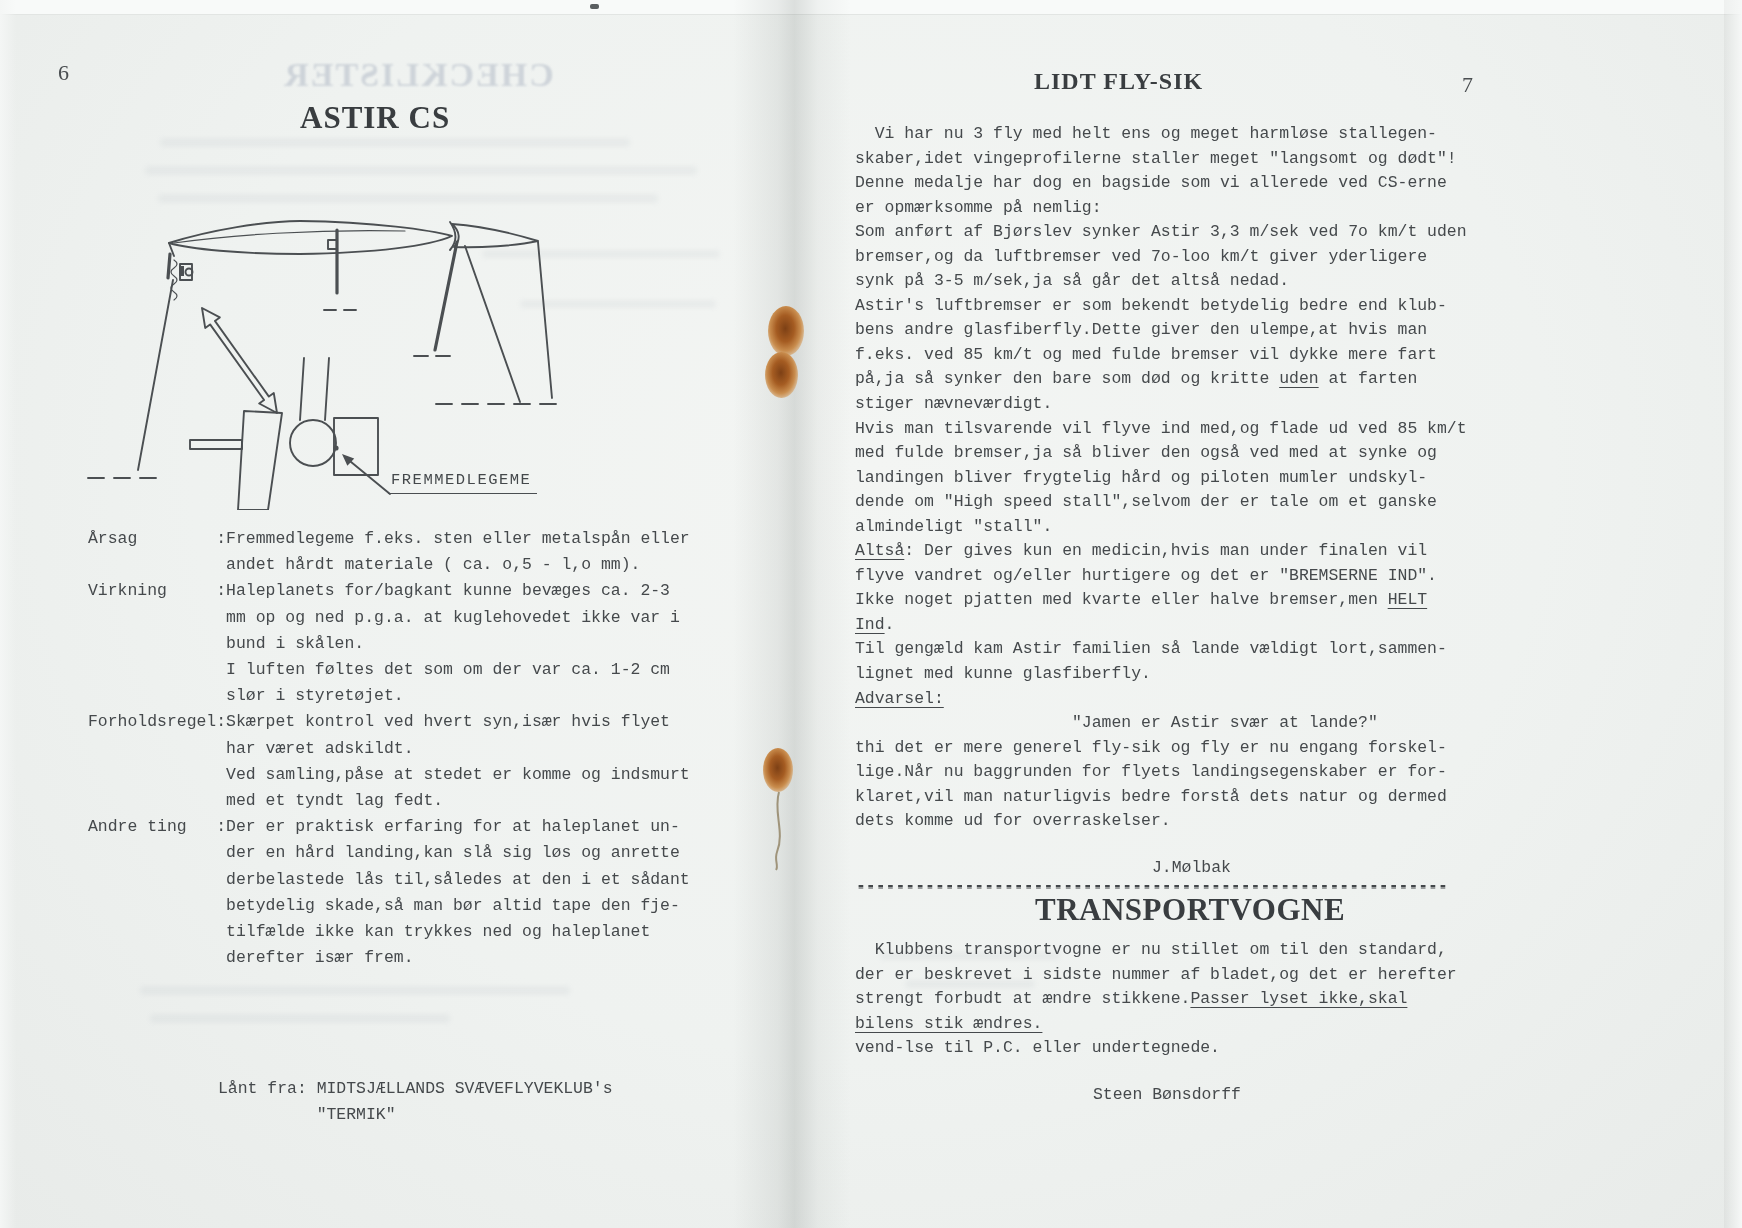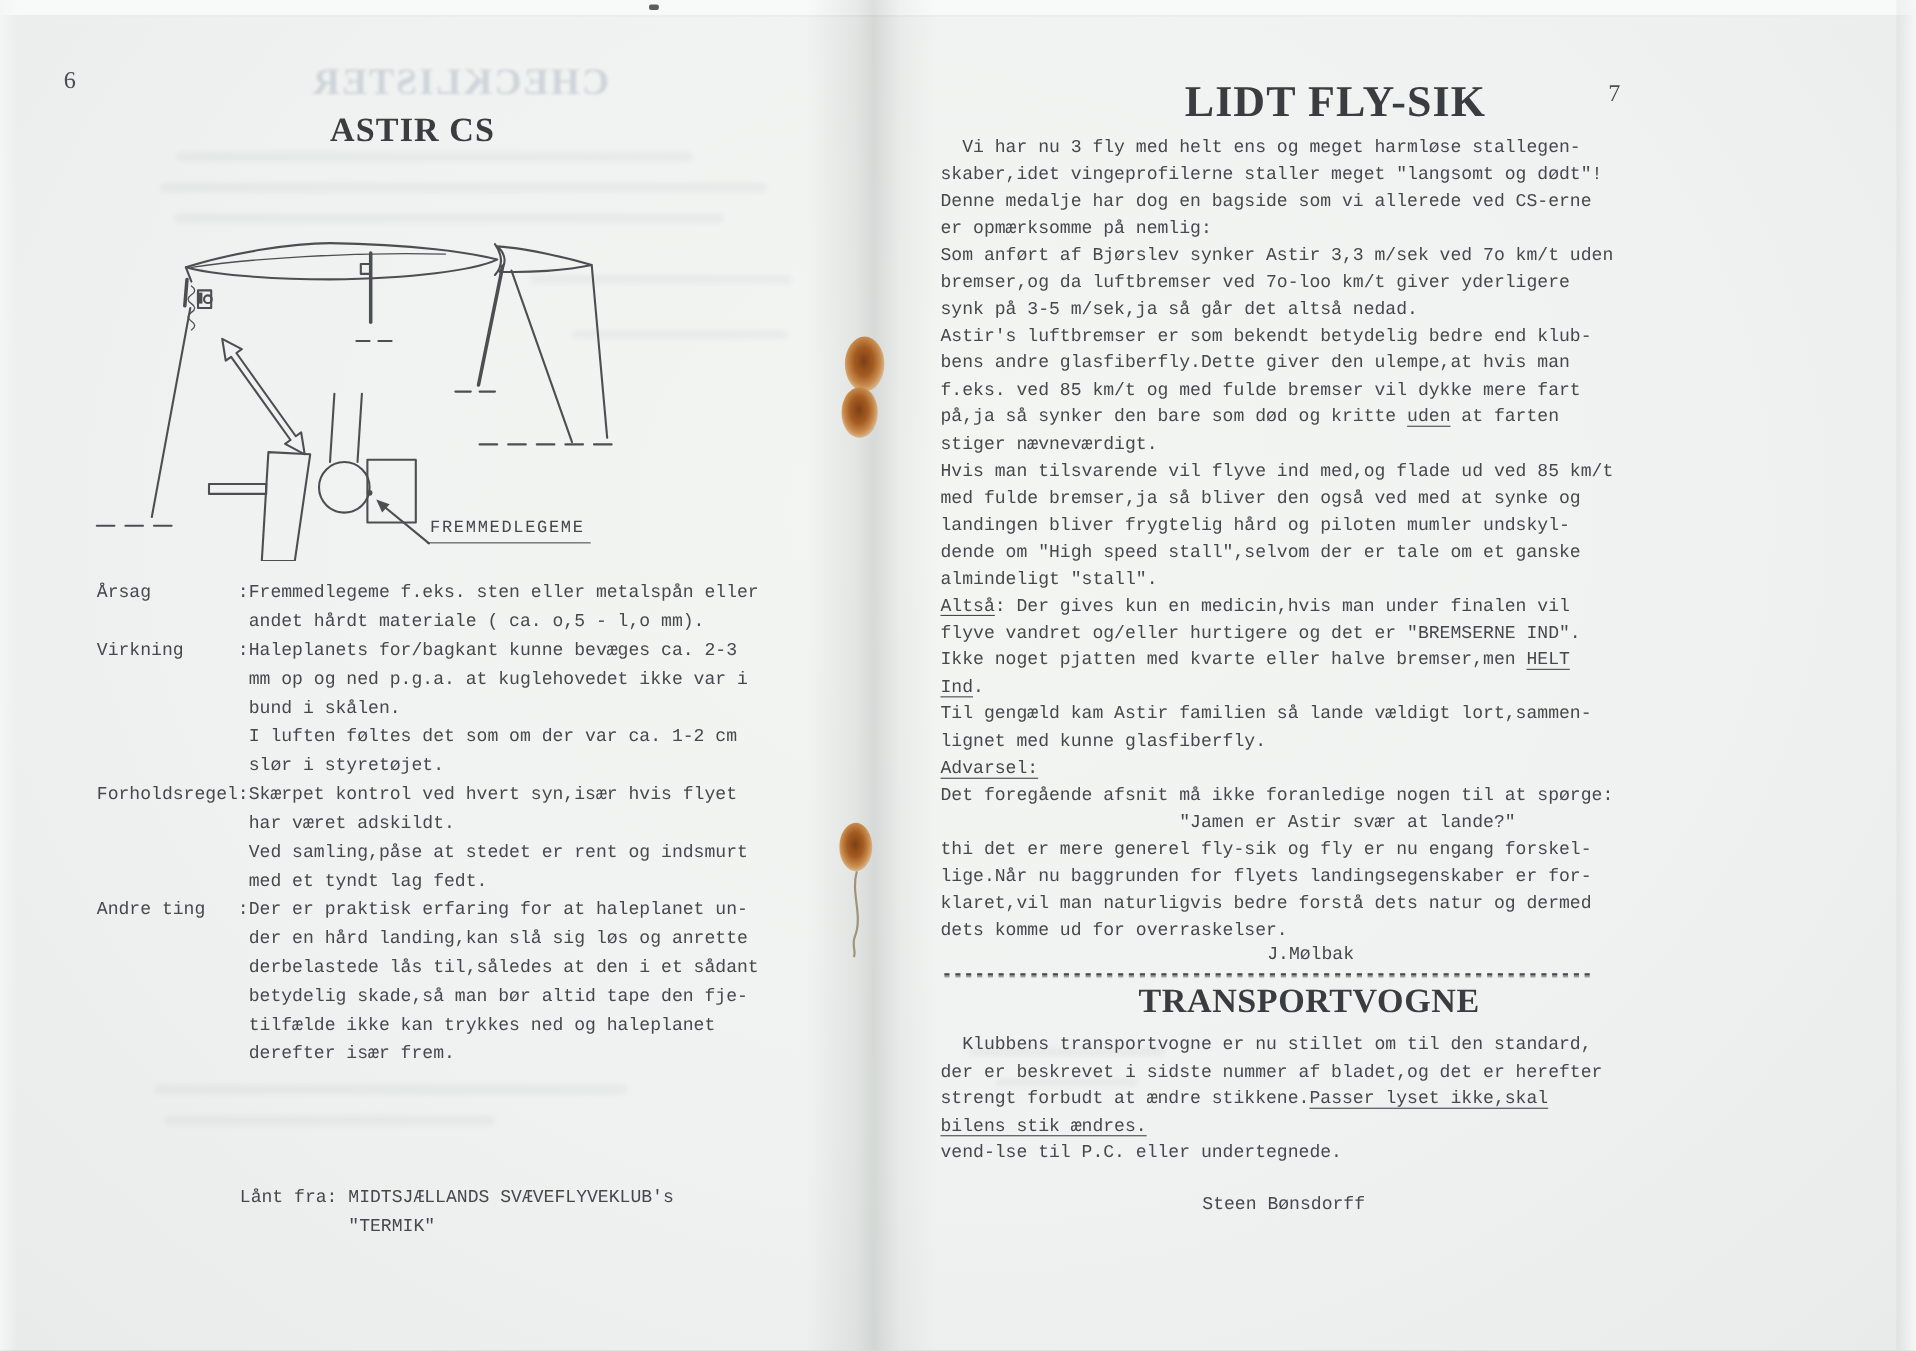--- a/index.html
+++ b/index.html
@@ -118,36 +118,36 @@
   <div class="mono-block left-lh" style="left:88px;top:526px;">
       <div class="tline"><span>Årsag        :Fremmedlegeme f.eks. sten eller metalspån eller</span></div>
       <div class="tline"><span>              andet hårdt materiale ( ca. o,5 - l,o mm).</span></div>
       <div class="tline"><span>Virkning     :Haleplanets for/bagkant kunne bevæges ca. 2-3</span></div>
       <div class="tline"><span>              mm op og ned p.g.a. at kuglehovedet ikke var i</span></div>
       <div class="tline"><span>              bund i skålen.</span></div>
       <div class="tline"><span>              I luften føltes det som om der var ca. 1-2 cm</span></div>
       <div class="tline"><span>              slør i styretøjet.</span></div>
       <div class="tline"><span>Forholdsregel:Skærpet kontrol ved hvert syn,især hvis flyet</span></div>
       <div class="tline"><span>              har været adskildt.</span></div>
-      <div class="tline"><span>              Ved samling,påse at stedet er rent og indsmurt</span></div>
+      <div class="tline"><span>              Ved samling,påse at stedet er komme og indsmurt</span></div>
       <div class="tline"><span>              med et tyndt lag fedt.</span></div>
       <div class="tline"><span>Andre ting   :Der er praktisk erfaring for at haleplanet un-</span></div>
       <div class="tline"><span>              der en hård landing,kan slå sig løs og anrette</span></div>
       <div class="tline"><span>              derbelastede lås til,således at den i et sådant</span></div>
       <div class="tline"><span>              betydelig skade,så man bør altid tape den fje-</span></div>
       <div class="tline"><span>              tilfælde ikke kan trykkes ned og haleplanet</span></div>
       <div class="tline"><span>              derefter især frem.</span></div>
     </div>
 
   <div class="mono-block left-lh" style="left:218px;top:1076px;">
       <div class="tline"><span>Lånt fra: MIDTSJÆLLANDS SVÆVEFLYVEKLUB's</span></div>
       <div class="tline"><span>          "TERMIK"</span></div>
     </div>
 
-  <div class="serif-title" style="left:1077px;top:68px;font-size:40px;letter-spacing:1px;">LIDT FLY-SIK</div>
+  <div class="serif-title" style="left:1034px;top:68px;font-size:24px;letter-spacing:1px;">LIDT FLY-SIK</div>
   <div class="pagenum" style="left:1462px;top:72px;">7</div>
 
   <div class="mono-block" style="left:855px;top:122px;">
       <div class="tline"><span>  Vi har nu 3 fly med helt ens og meget harmløse stallegen-</span></div>
       <div class="tline"><span>skaber,idet vingeprofilerne staller meget "langsomt og dødt"!</span></div>
       <div class="tline"><span>Denne medalje har dog en bagside som vi allerede ved CS-erne</span></div>
       <div class="tline"><span>er opmærksomme på nemlig:</span></div>
       <div class="tline"><span>Som anført af Bjørslev synker Astir 3,3 m/sek ved 7o km/t uden</span></div>
       <div class="tline"><span>bremser,og da luftbremser ved 7o-loo km/t giver yderligere</span></div>
       <div class="tline"><span>synk på 3-5 m/sek,ja så går det altså nedad.</span></div>
@@ -161,21 +161,20 @@
       <div class="tline"><span>landingen bliver frygtelig hård og piloten mumler undskyl-</span></div>
       <div class="tline"><span>dende om "High speed stall",selvom der er tale om et ganske</span></div>
       <div class="tline"><span>almindeligt "stall".</span></div>
       <div class="tline"><span class="ul">Altså</span><span>: Der gives kun en medicin,hvis man under finalen vil</span></div>
       <div class="tline"><span>flyve vandret og/eller hurtigere og det er "BREMSERNE IND".</span></div>
       <div class="tline"><span>Ikke noget pjatten med kvarte eller halve bremser,men </span><span class="ul">HELT</span></div>
       <div class="tline"><span class="ul">Ind</span><span>.</span></div>
       <div class="tline"><span>Til gengæld kam Astir familien så lande vældigt lort,sammen-</span></div>
       <div class="tline"><span>lignet med kunne glasfiberfly.</span></div>
       <div class="tline"><span class="ul">Advarsel:</span></div>
-      <div class="tline"><span>Det foregående afsnit må ikke foranledige nogen til at spørge:</span></div>
       <div class="tline"><span>                      "Jamen er Astir svær at lande?"</span></div>
       <div class="tline"><span>thi det er mere generel fly-sik og fly er nu engang forskel-</span></div>
       <div class="tline"><span>lige.Når nu baggrunden for flyets landingsegenskaber er for-</span></div>
       <div class="tline"><span>klaret,vil man naturligvis bedre forstå dets natur og dermed</span></div>
       <div class="tline"><span>dets komme ud for overraskelser.</span></div>
     </div>
   <div class="byline" style="left:1152px;top:858px;text-align:right;">J.Mølbak</div>
 
   <div class="separator" style="left:856px;top:876px;">------------------------------------------------------------</div>
 

